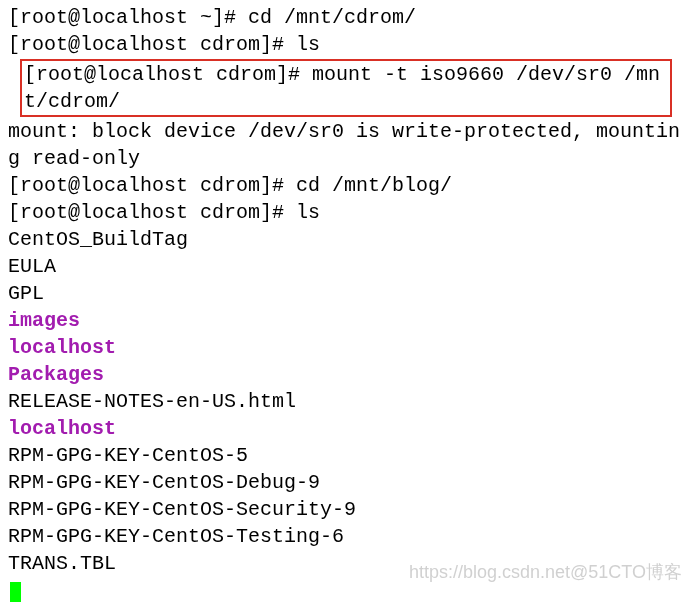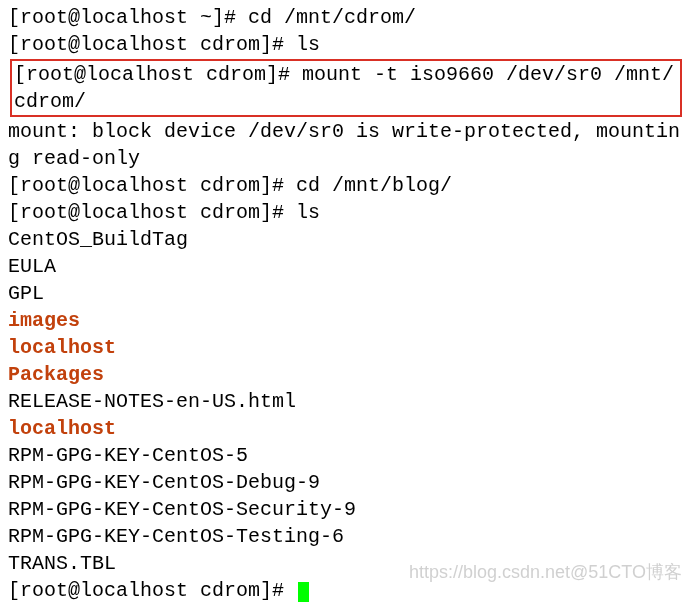--- a/index.html
+++ b/index.html
@@ -14,23 +14,23 @@
     box-sizing: border-box;
     position: relative;
   }
   .line {
     white-space: pre-wrap;
     word-break: break-all;
   }
   .highlight-box {
     border: 2px solid #d93025;
     padding: 0 2px;
-    margin: 1px 2px;
+    margin: 1px 12px;
   }
-  .dir { color: #c2410c; font-weight: bold; }
+  .dir { color: #a21caf; font-weight: bold; }
   .cursor {
     display: inline-block;
     width: 11px;
     height: 20px;
     background: #00ff00;
     vertical-align: text-bottom;
     margin-left: 2px;
   }
   .watermark {
     position: absolute;
@@ -61,15 +61,15 @@
 <div class="line dir">images</div>
 <div class="line dir">localhost</div>
 <div class="line dir">Packages</div>
 <div class="line">RELEASE-NOTES-en-US.html</div>
 <div class="line dir">localhost</div>
 <div class="line">RPM-GPG-KEY-CentOS-5</div>
 <div class="line">RPM-GPG-KEY-CentOS-Debug-9</div>
 <div class="line">RPM-GPG-KEY-CentOS-Security-9</div>
 <div class="line">RPM-GPG-KEY-CentOS-Testing-6</div>
 <div class="line">TRANS.TBL</div>
-<div class="line"><span>[root@localhost cdrom]# </span><span class="cursor"></span></div>
+<div class="line"><span class="cursor"></span></div>
 
 <div class="watermark">https://blog.csdn.net@51CTO博客</div>
 
 </body></html>

